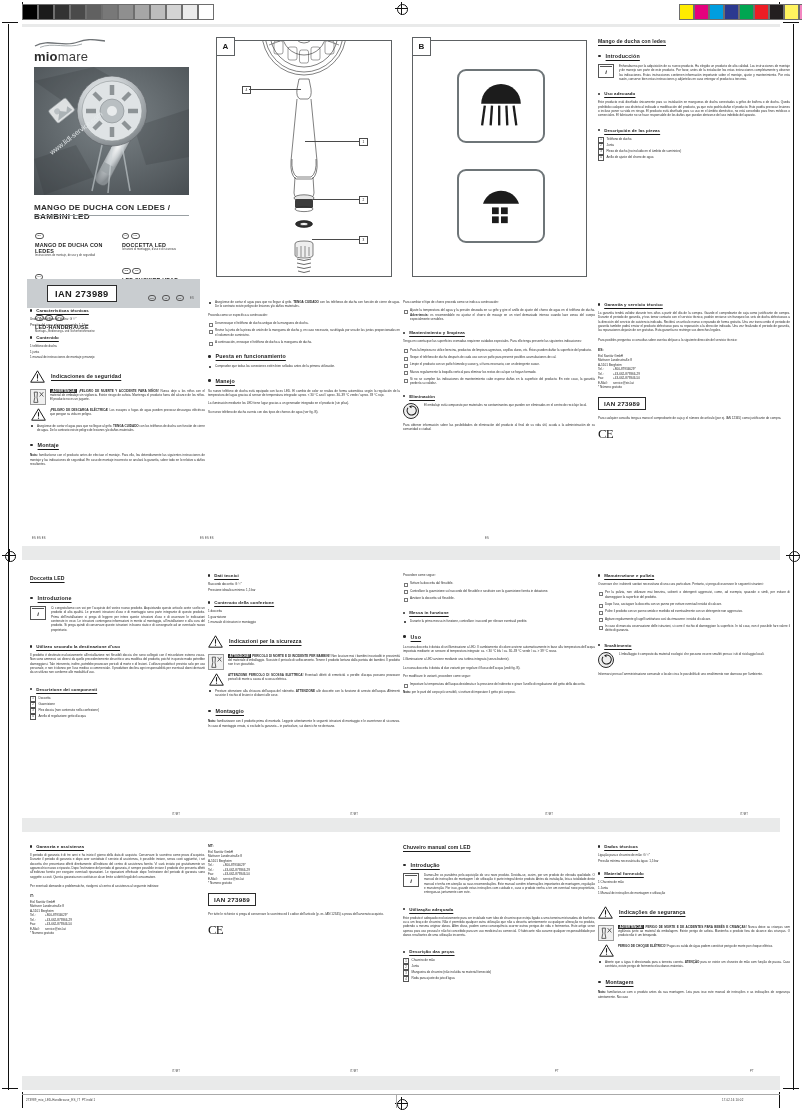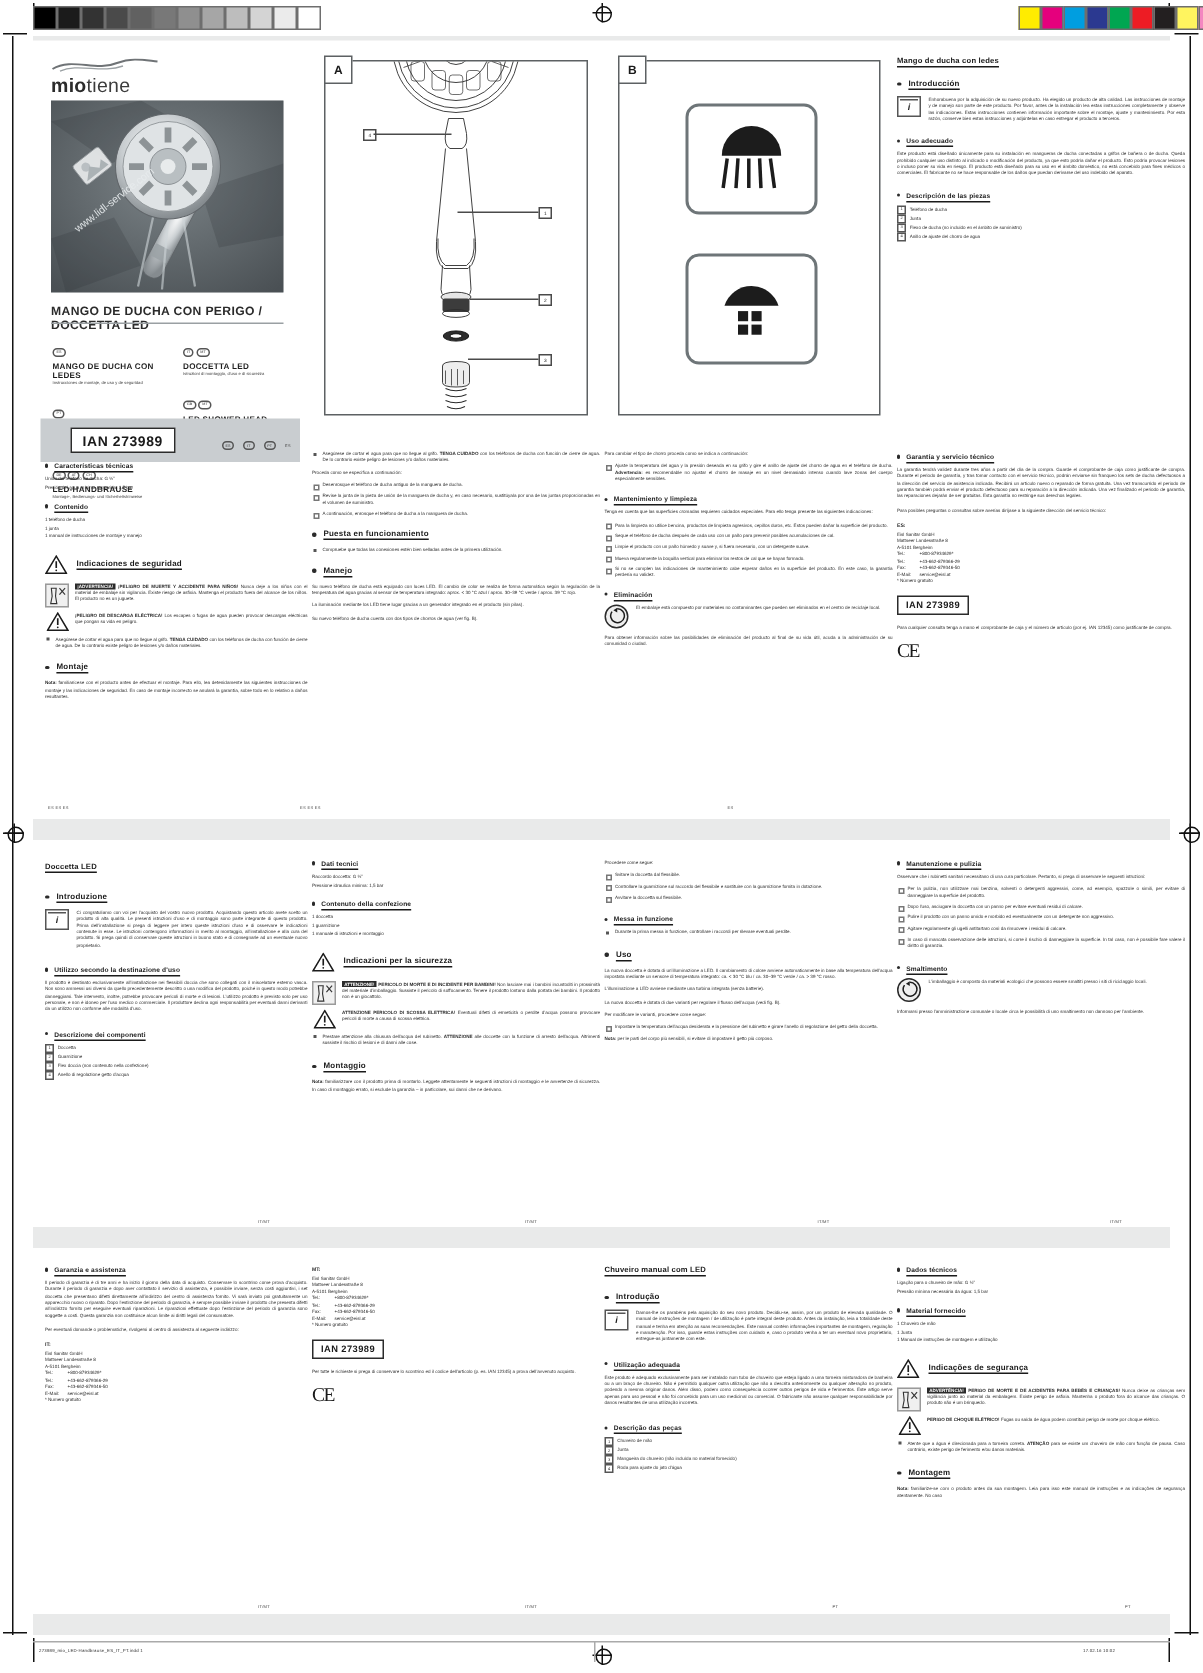--- a/index.html
+++ b/index.html
@@ -173,21 +173,21 @@
   <div class="panelbg" style="left:22px;top:546px;width:758px;height:14px;"></div>
   <div class="panelbg" style="left:22px;top:818px;width:758px;height:14px;"></div>
   <div class="panelbg" style="left:22px;top:1076px;width:758px;height:14px;"></div>
 
   <div class="cover" style="left:22px;top:27px;width:178px;height:265px;">
     <div class="logo" style="position:absolute;left:12px;top:12px;">
       <svg class="swoosh" viewBox="0 0 72 9">
         <path d="M1 7 C14 -1, 30 9, 44 3 C54 -1, 62 1, 71 2" stroke="#6f7376" stroke-width="1.3" fill="none"></path>
         <path d="M6 8.4 C18 3, 34 10, 48 5" stroke="#9aa0a3" stroke-width=".9" fill="none"></path>
       </svg>
-      <div style="margin-top:1px;"><b>mio</b><span>tiene</span></div>
+      <div style="margin-top:1px;"><b>mio</b><span>mare</span></div>
     </div>
 
     <div class="photo" style="left:12px;top:40px;width:155px;height:128px;">
       <svg viewBox="0 0 155 128" width="155" height="128">
         <defs>
           <radialGradient id="slate" cx="50%" cy="40%" r="75%">
             <stop offset="0%" stop-color="#7c8488"></stop>
               <stop offset="100%" stop-color="#4a5054"></stop>
           </radialGradient>
           <radialGradient id="chrome" cx="42%" cy="35%" r="65%">
@@ -229,21 +229,21 @@
         </g>
         <text x="18" y="88" transform="rotate(-38 18 88)" fill="#e8ecee" opacity=".92" font-size="7" font-family="Liberation Sans, sans-serif">www.lidl-service.com</text>
         <g transform="translate(14,44) rotate(-38)" opacity=".9">
           <rect width="22" height="16" rx="2" fill="#eceeef" stroke="#9aa0a3" stroke-width=".6"></rect>
           <circle cx="7" cy="6" r="3" fill="#c3c9cc"></circle>
             <path d="M2 14 L9 7 L14 12 L18 8 L20 14 Z" fill="#b3babd"></path>
         </g>
       </svg>
     </div>
 
-    <div class="covertitle" style="position:absolute;left:12px;top:176px;width:160px;">MANGO DE DUCHA CON PERIGO / DOCCETTA LED</div>
+    <div class="covertitle" style="position:absolute;left:12px;top:176px;width:160px;">MANGO DE DUCHA CON LEDES / BAMBINI LED</div>
     <div class="rule" style="left:12px;top:188px;width:155px;"></div>
 
     <div class="langblock" style="left:13px;top:195px;width:82px;">
       <div>
         <div><span class="flag">ES</span></div>
         <div class="lt">MANGO DE DUCHA CON LEDES</div>
         <div class="ls">Instrucciones de montaje, de uso y de seguridad</div>
       </div>
       <div style="margin-top:6px;">
         <div><span class="flag">PT</span></div>

